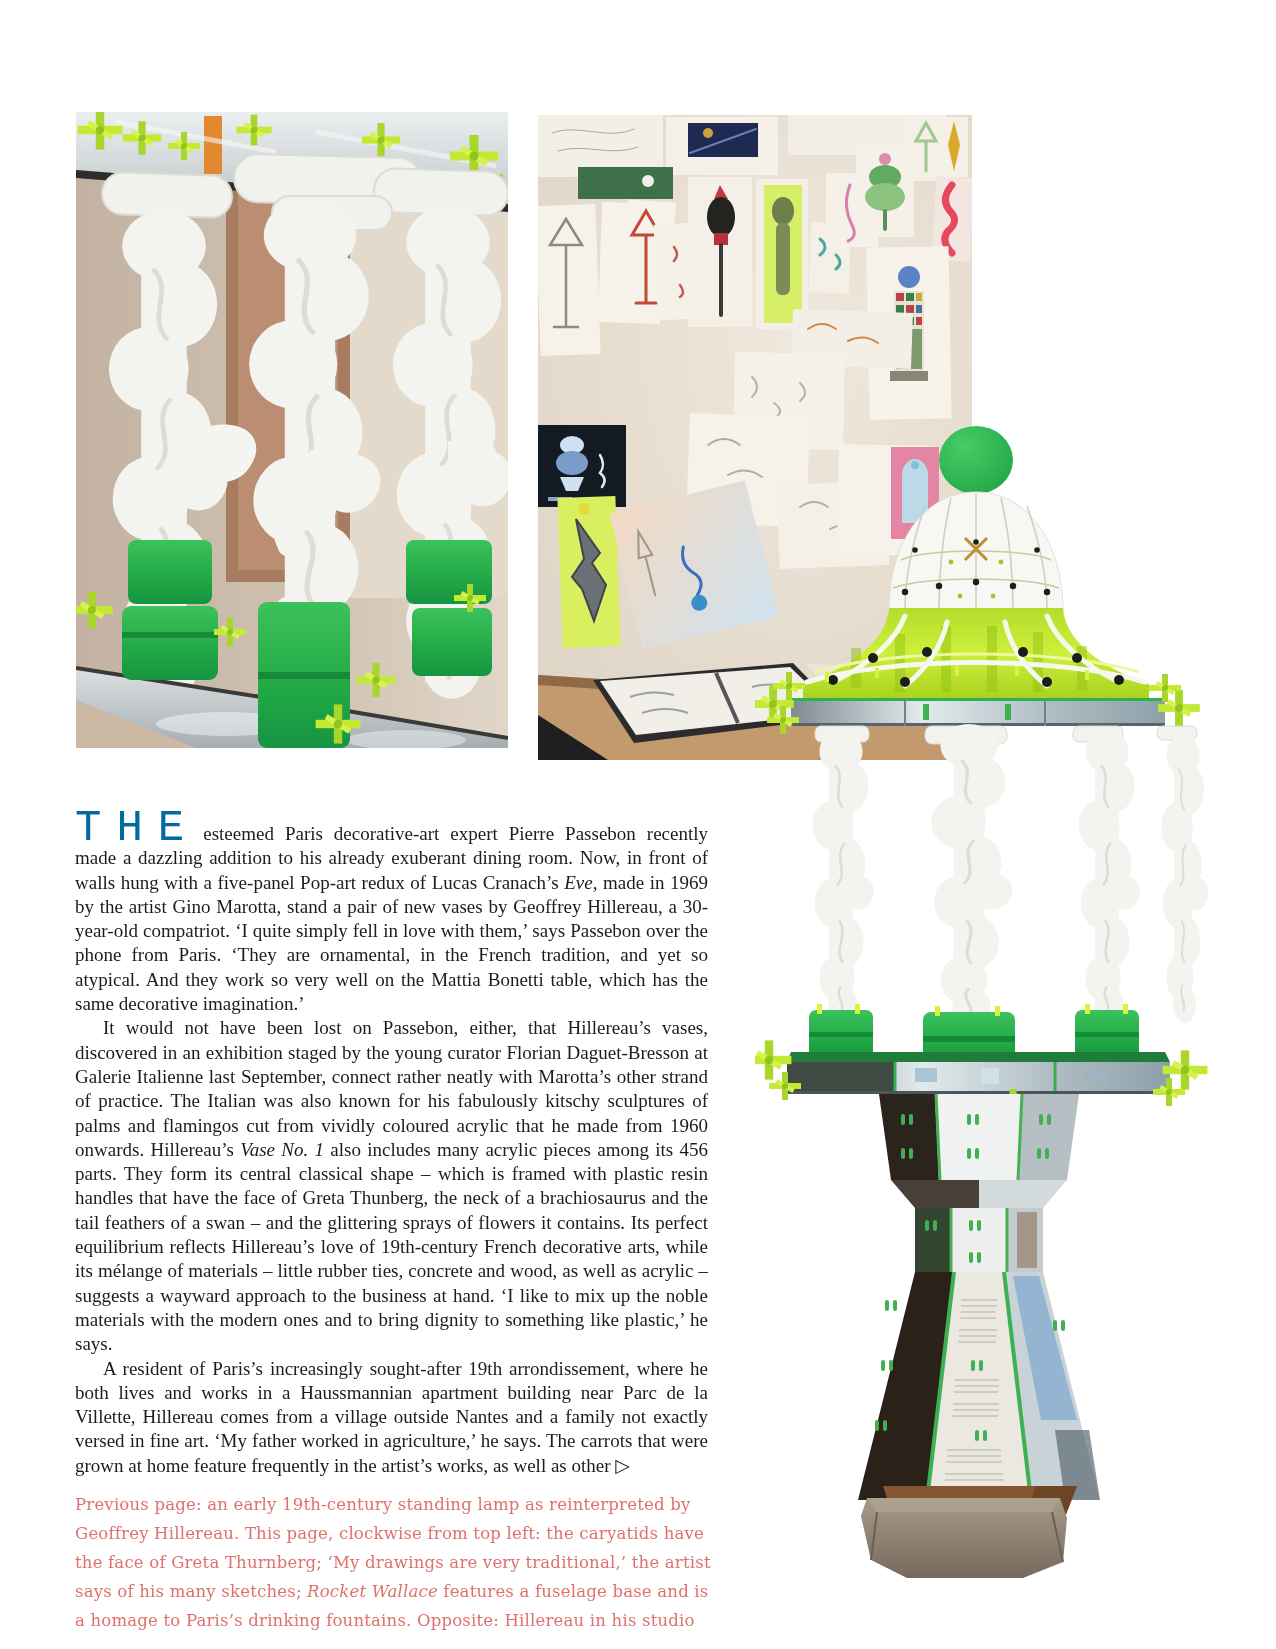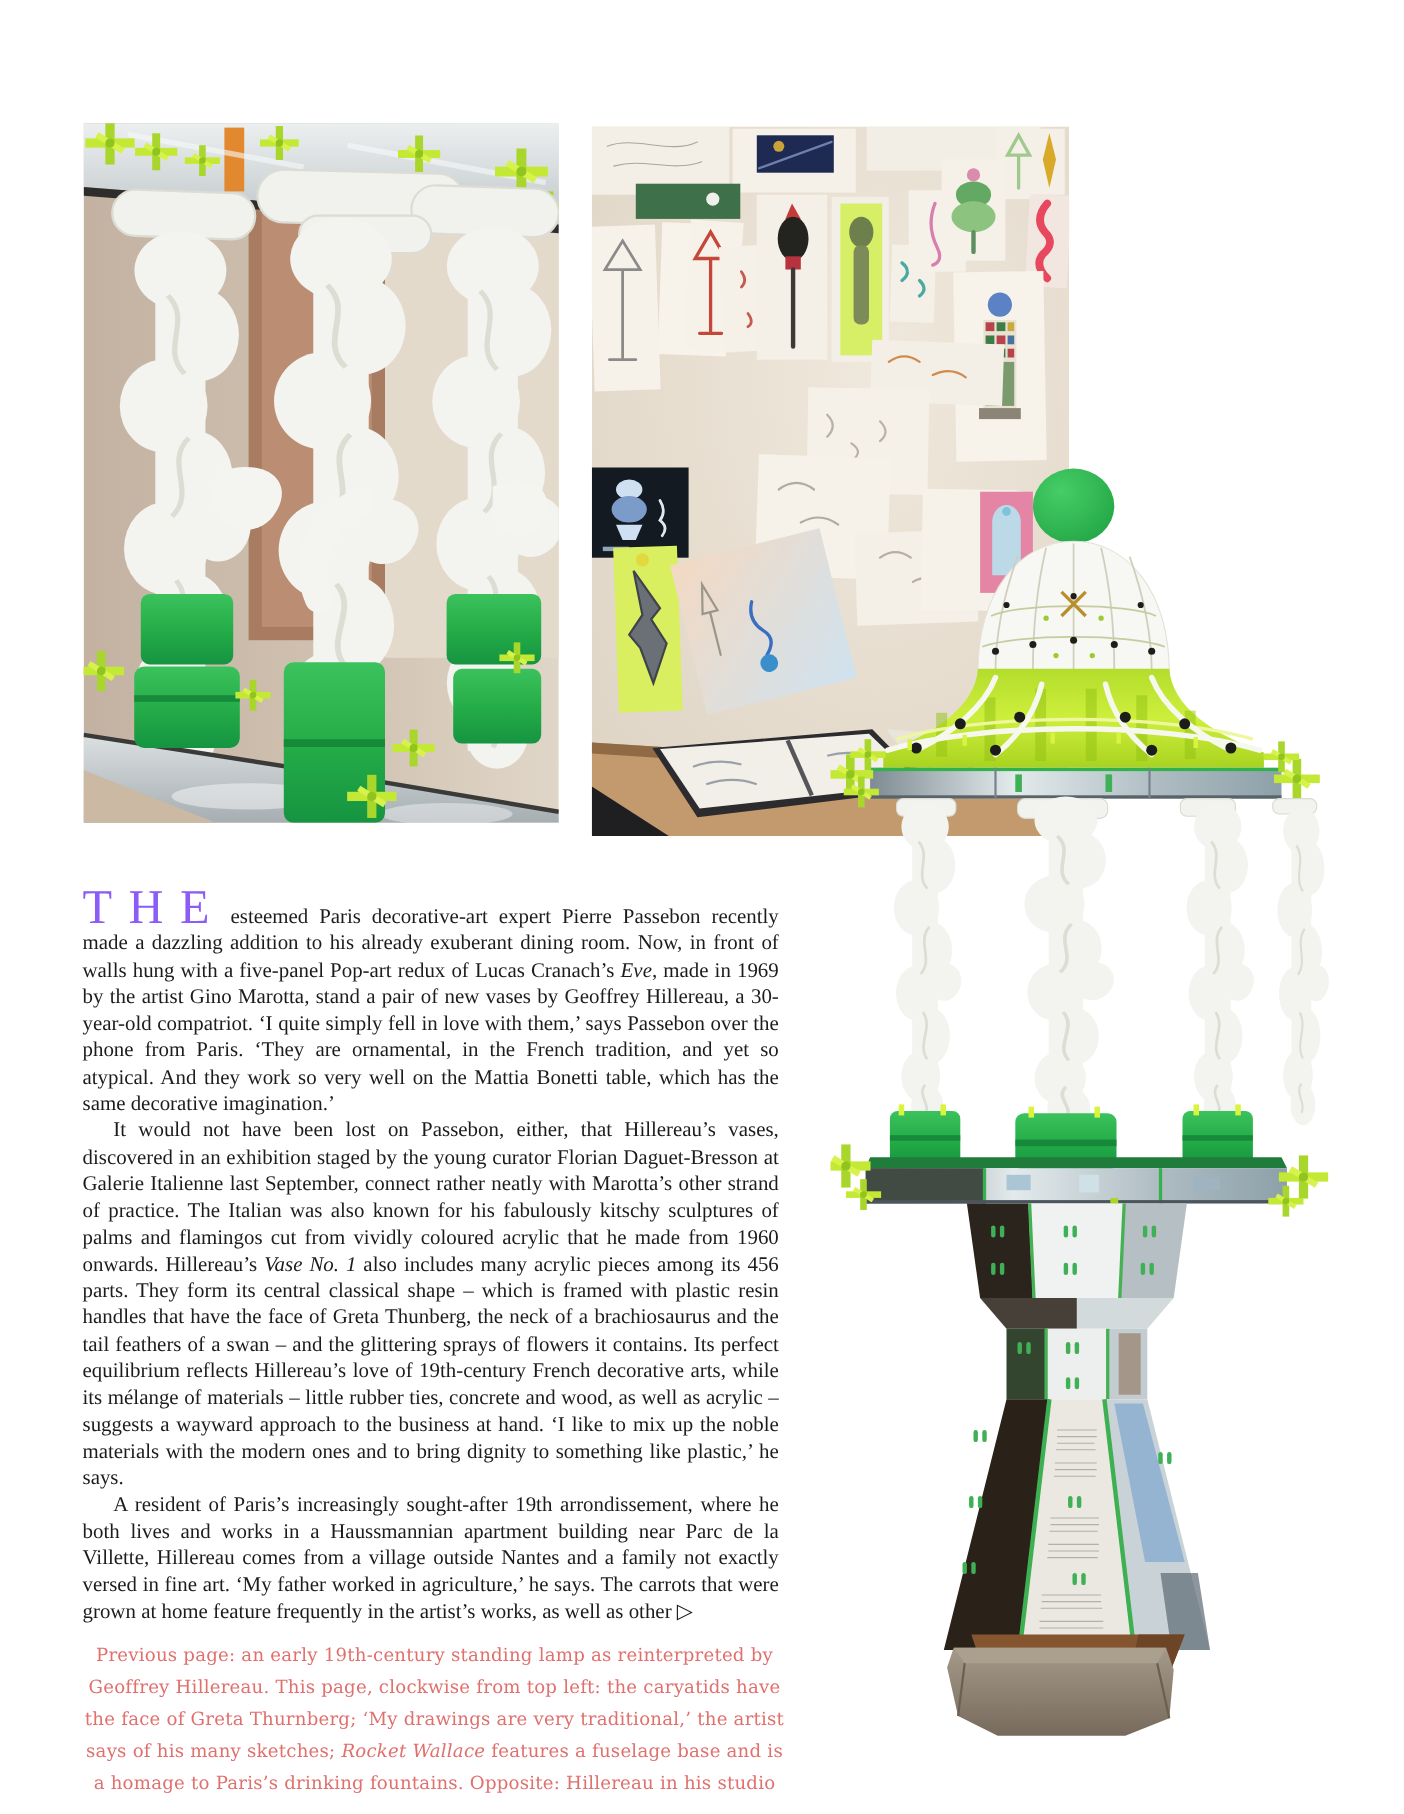--- a/index.html
+++ b/index.html
@@ -7,25 +7,25 @@
         font-family:"Liberation Serif", serif;}
   figure{margin:0;padding:0;position:absolute;}
   .ph-left{left:76px;top:112px;width:432px;height:636px;z-index:1;}
   .ph-right{left:538px;top:115px;width:434px;height:645px;z-index:1;}
   .lamp{left:755px;top:420px;width:460px;height:1165px;z-index:2;}
   figure svg{display:block;width:100%;height:100%;}
   .body-col{position:absolute;left:75px;top:822px;width:633px;z-index:3;
             font-size:19px;line-height:24.3px;color:#1c1c1c;text-align:justify;}
   .body-col p{margin:0;}
   .body-col p.indent{text-indent:28px;}
-  .dropword{font-family:Liberation Serif, serif;font-size:44px;line-height:1px;
-            letter-spacing:15px;color:#8b5cf6;margin-right:4px;vertical-align:baseline;}
+  .dropword{font-family:Liberation Mono, monospace;font-size:44px;line-height:1px;
+            letter-spacing:15px;color:#0369a1;margin-right:4px;vertical-align:baseline;}
   .caption{position:absolute;left:75px;top:1490px;width:640px;z-index:3;
            font-family:"DejaVu Serif", serif;font-size:16.5px;line-height:29px;
-           letter-spacing:0.2px;color:#df706d;text-align:center;}
+           letter-spacing:0.2px;color:#df706d;text-align:left;}
   em{}
 </style>
 </head>
 <body>
 
 <main class="page">
 
   <figure class="ph-left">
     <svg viewBox="0 0 432 636" preserveAspectRatio="none">
       <defs>

